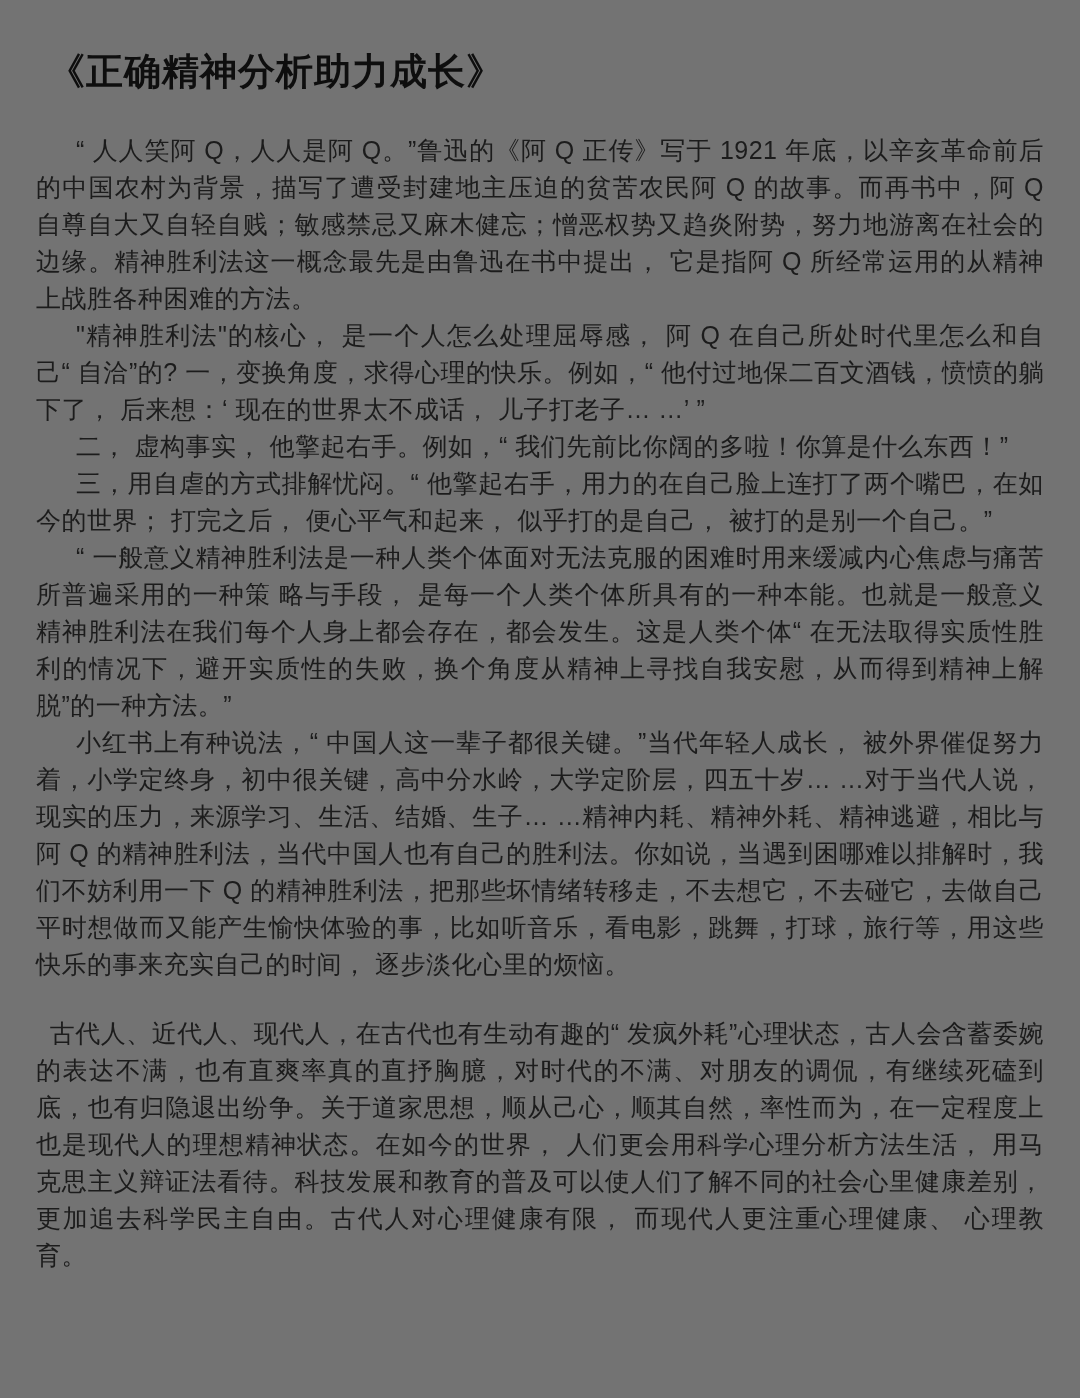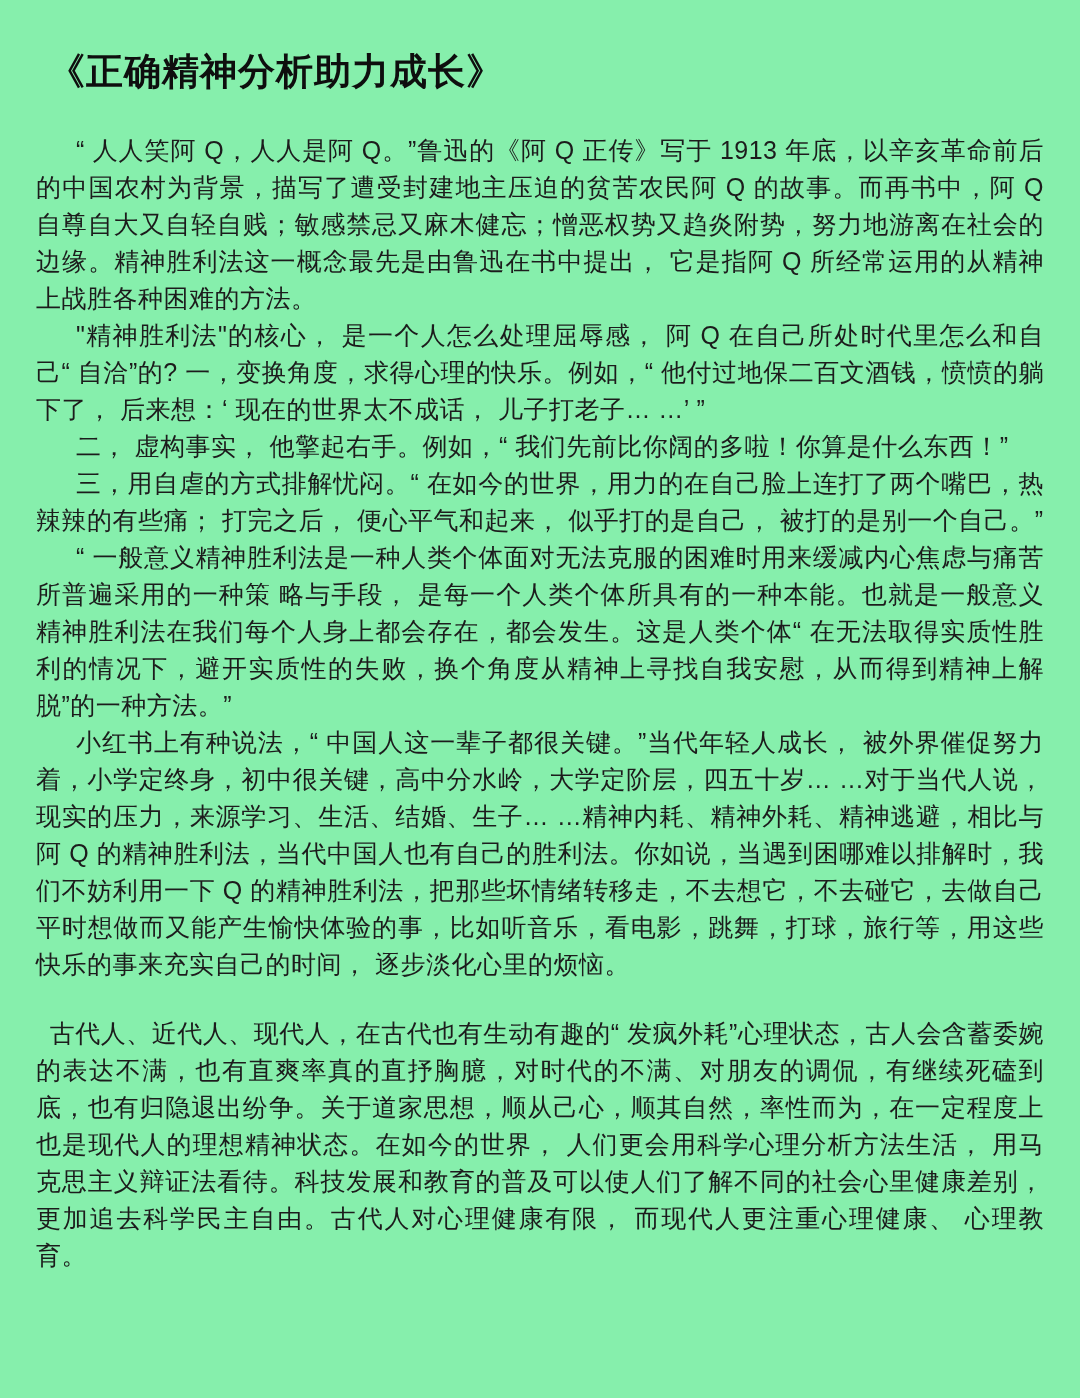--- a/index.html
+++ b/index.html
@@ -5,21 +5,21 @@
   html, body {
     margin: 0;
     padding: 0;
     background: #ffffff;
   }
   .page {
     position: relative;
     width: 1080px;
     height: 1398px;
     margin: 0 auto;
-    background: #86efac;
+    background: #737373;
     overflow: hidden;
     font-family: "Liberation Sans", "DejaVu Sans", sans-serif;
   }
   .doc-title {
     margin: 0;
     padding: 50px 48px 0 48px;
     font-size: 37px;
     line-height: 1.2;
     font-weight: 700;
     color: #0e0e0e;
@@ -45,21 +45,21 @@
     margin-top: 32px;
   }
 </style>
 </head>
 <body>
 
 <div class="page">
   <h1 class="doc-title">《正确精神分析助力成长》</h1>
 
   <div class="doc-body">
-    <p>“ 人人笑阿 Q，人人是阿 Q。”鲁迅的《阿 Q 正传》写于 1913 年底，以辛亥革命前后的中国农村为背景，描写了遭受封建地主压迫的贫苦农民阿 Q 的故事。而再书中，阿 Q 自尊自大又自轻自贱；敏感禁忌又麻木健忘；憎恶权势又趋炎附势，努力地游离在社会的边缘。精神胜利法这一概念最先是由鲁迅在书中提出， 它是指阿 Q 所经常运用的从精神上战胜各种困难的方法。</p>
+    <p>“ 人人笑阿 Q，人人是阿 Q。”鲁迅的《阿 Q 正传》写于 1921 年底，以辛亥革命前后的中国农村为背景，描写了遭受封建地主压迫的贫苦农民阿 Q 的故事。而再书中，阿 Q 自尊自大又自轻自贱；敏感禁忌又麻木健忘；憎恶权势又趋炎附势，努力地游离在社会的边缘。精神胜利法这一概念最先是由鲁迅在书中提出， 它是指阿 Q 所经常运用的从精神上战胜各种困难的方法。</p>
     <p>"精神胜利法"的核心， 是一个人怎么处理屈辱感， 阿 Q 在自己所处时代里怎么和自己“ 自洽”的? 一，变换角度，求得心理的快乐。例如，“ 他付过地保二百文酒钱，愤愤的躺下了， 后来想：‘ 现在的世界太不成话， 儿子打老子… …’ ”</p>
     <p>二， 虚构事实， 他擎起右手。例如，“ 我们先前比你阔的多啦！你算是什么东西！”</p>
-    <p>三，用自虐的方式排解忧闷。“ 在如今的世界，用力的在自己脸上连打了两个嘴巴，热辣辣的有些痛； 打完之后， 便心平气和起来， 似乎打的是自己， 被打的是别一个自己。”</p>
+    <p>三，用自虐的方式排解忧闷。“ 他擎起右手，用力的在自己脸上连打了两个嘴巴，在如今的世界； 打完之后， 便心平气和起来， 似乎打的是自己， 被打的是别一个自己。”</p>
     <p>“ 一般意义精神胜利法是一种人类个体面对无法克服的困难时用来缓减内心焦虑与痛苦所普遍采用的一种策 略与手段， 是每一个人类个体所具有的一种本能。也就是一般意义精神胜利法在我们每个人身上都会存在，都会发生。这是人类个体“ 在无法取得实质性胜利的情况下，避开实质性的失败，换个角度从精神上寻找自我安慰，从而得到精神上解脱”的一种方法。”</p>
     <p>小红书上有种说法，“ 中国人这一辈子都很关键。”当代年轻人成长， 被外界催促努力着，小学定终身，初中很关键，高中分水岭，大学定阶层，四五十岁… …对于当代人说，现实的压力，来源学习、生活、结婚、生子… …精神内耗、精神外耗、精神逃避，相比与阿 Q 的精神胜利法，当代中国人也有自己的胜利法。你如说，当遇到困哪难以排解时，我们不妨利用一下 Q 的精神胜利法，把那些坏情绪转移走，不去想它，不去碰它，去做自己平时想做而又能产生愉快体验的事，比如听音乐，看电影，跳舞，打球，旅行等，用这些快乐的事来充实自己的时间， 逐步淡化心里的烦恼。</p>
     <p class="small-indent">古代人、近代人、现代人，在古代也有生动有趣的“ 发疯外耗”心理状态，古人会含蓄委婉的表达不满，也有直爽率真的直抒胸臆，对时代的不满、对朋友的调侃，有继续死磕到底，也有归隐退出纷争。关于道家思想，顺从己心，顺其自然，率性而为，在一定程度上也是现代人的理想精神状态。在如今的世界， 人们更会用科学心理分析方法生活， 用马克思主义辩证法看待。科技发展和教育的普及可以使人们了解不同的社会心里健康差别，更加追去科学民主自由。古代人对心理健康有限， 而现代人更注重心理健康、 心理教育。</p>
   </div>
 </div>
 
 </body></html>

